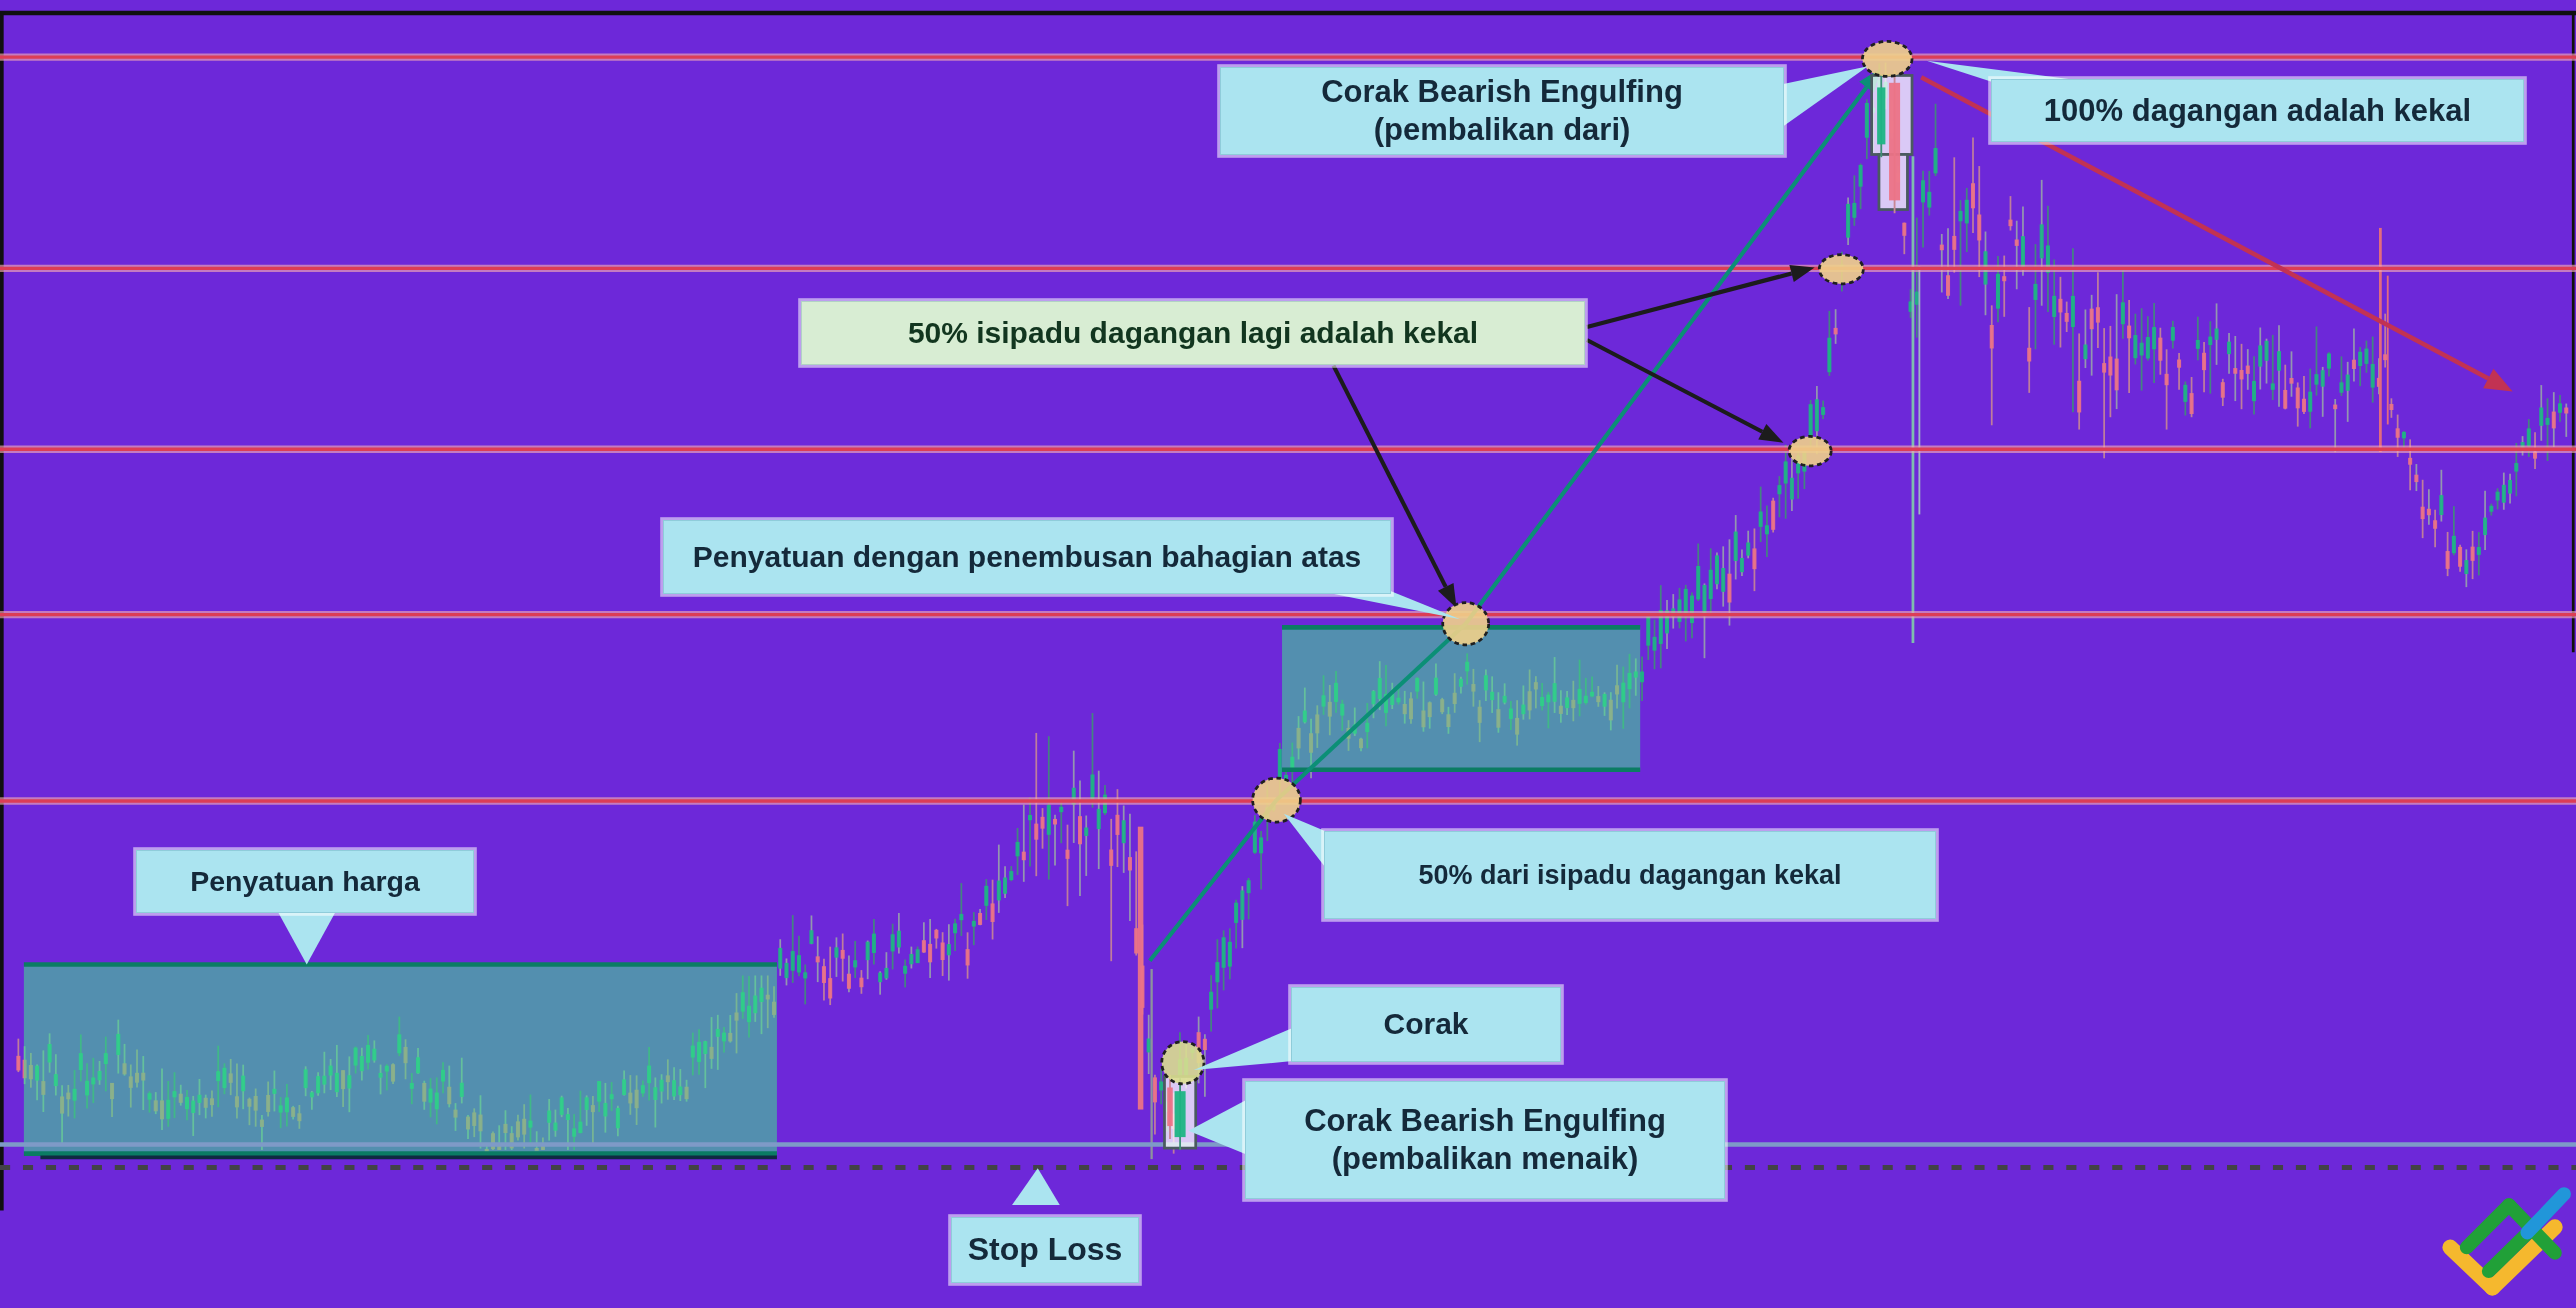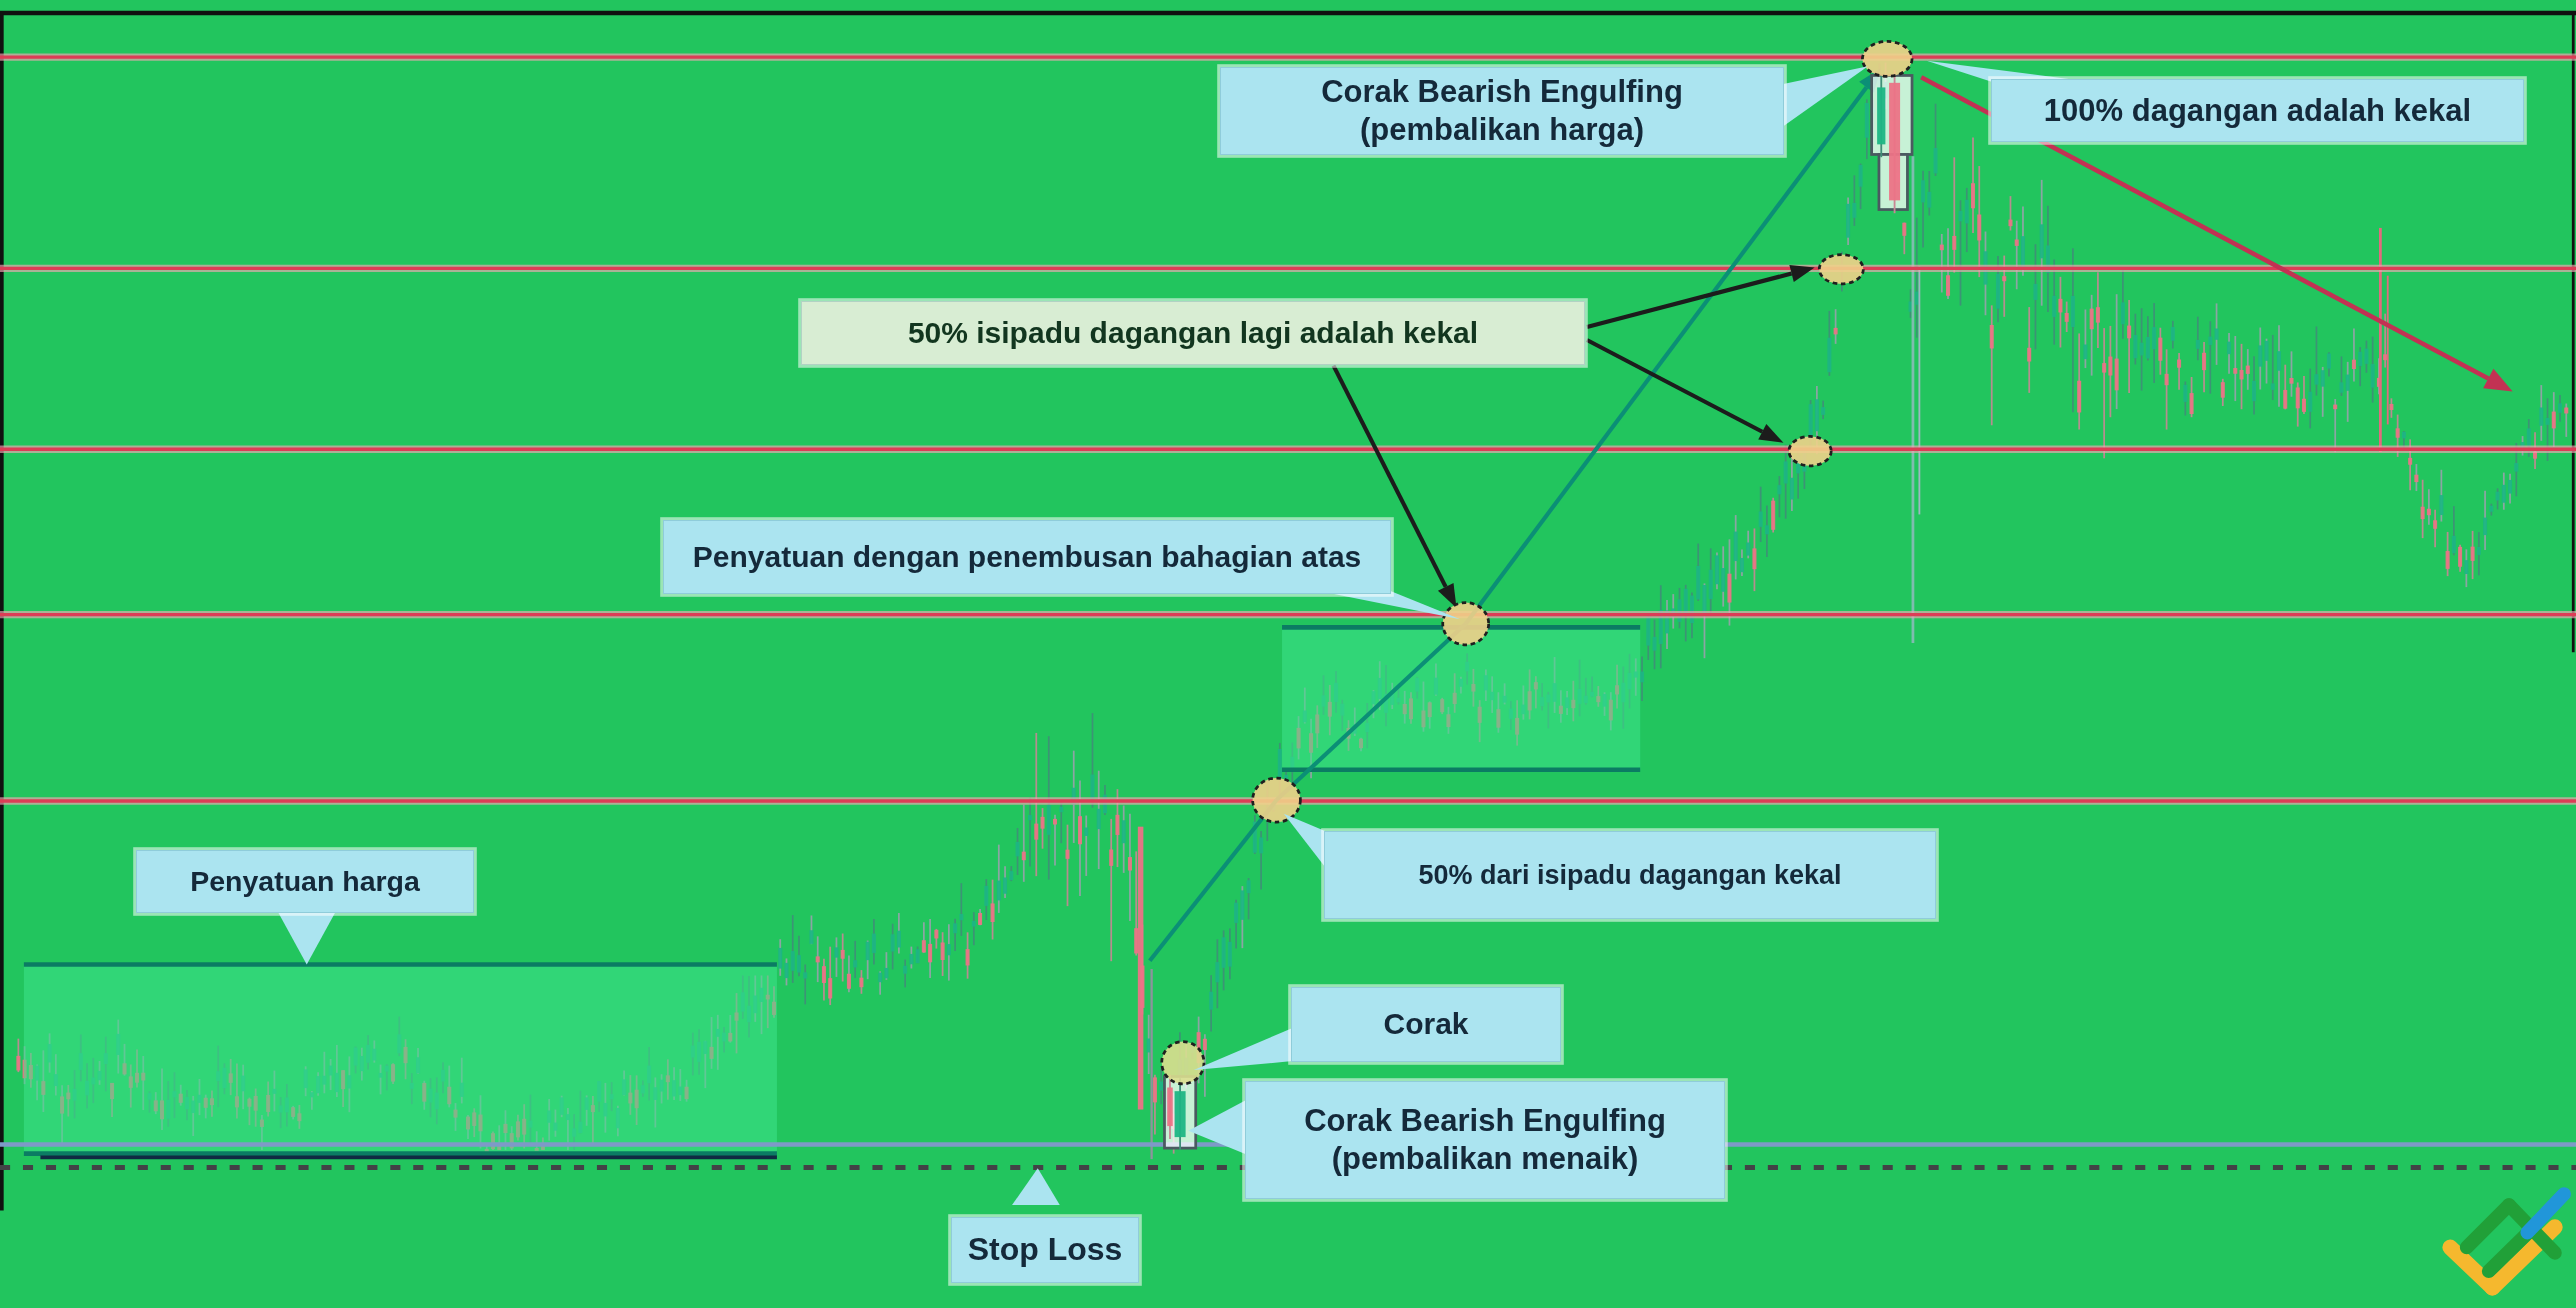--- a/index.html
+++ b/index.html
@@ -1,16 +1,16 @@
 <!DOCTYPE html>
 <html style="font-size:14.7px"><head>
 <meta charset="utf-8">
 <style>
   html,body{margin:0;padding:0;background:#ffffff;}
-  #stage{position:relative;width:2576px;height:1309px;background:#22c55e;overflow:hidden;
+  #stage{position:relative;width:2576px;height:1309px;background:#6d28d9;overflow:hidden;
          font-family:"Liberation Sans", sans-serif;}
   #chart-svg{position:absolute;left:0;top:0;z-index:1;}
   .callout{position:absolute;z-index:2;display:flex;flex-direction:column;align-items:center;
            justify-content:center;text-align:center;background:#abe4f0;color:#14293a;
            font-weight:700;border:0.9px solid rgba(60,130,150,0.25);
            box-shadow:0 0 0 2.8px rgba(255,255,255,0.55);}
   .callout div{line-height:1.22;}
   .green-callout{background:#d8edd3;color:#12361f;}
 </style>
 </head>
@@ -906,21 +906,21 @@
         <line x1="62" y1="120" x2="130" y2="54" stroke="#f5b82e" stroke-width="17" stroke-linecap="round"></line>
         <line x1="80" y1="30" x2="130" y2="82" stroke="#21a038" stroke-width="15" stroke-linecap="round"></line>
         <line x1="80" y1="30" x2="34" y2="76" stroke="#21a038" stroke-width="15" stroke-linecap="round"></line>
         <line x1="105" y1="56" x2="58" y2="102" stroke="#21a038" stroke-width="15" stroke-linecap="round"></line>
         <line x1="140" y1="18" x2="100" y2="60" stroke="#2196d9" stroke-width="15" stroke-linecap="round"></line>
       </g>
     </svg>
 
   <div class="callout" style="left:1220px;top:67px;width:562px;height:86px;font-size:31px;">
     <div>Corak Bearish Engulfing</div>
-    <div>(pembalikan harga)</div>
+    <div>(pembalikan dari)</div>
   </div>
 
   <div class="callout" style="left:1991px;top:79px;width:531px;height:61px;font-size:31px;text-align:right;">
     <div>100% dagangan adalah kekal</div>
   </div>
 
   <div class="callout green-callout" style="left:801px;top:301px;width:782px;height:62px;font-size:30px;">
     <div>50% isipadu dagangan lagi adalah kekal</div>
   </div>
 

